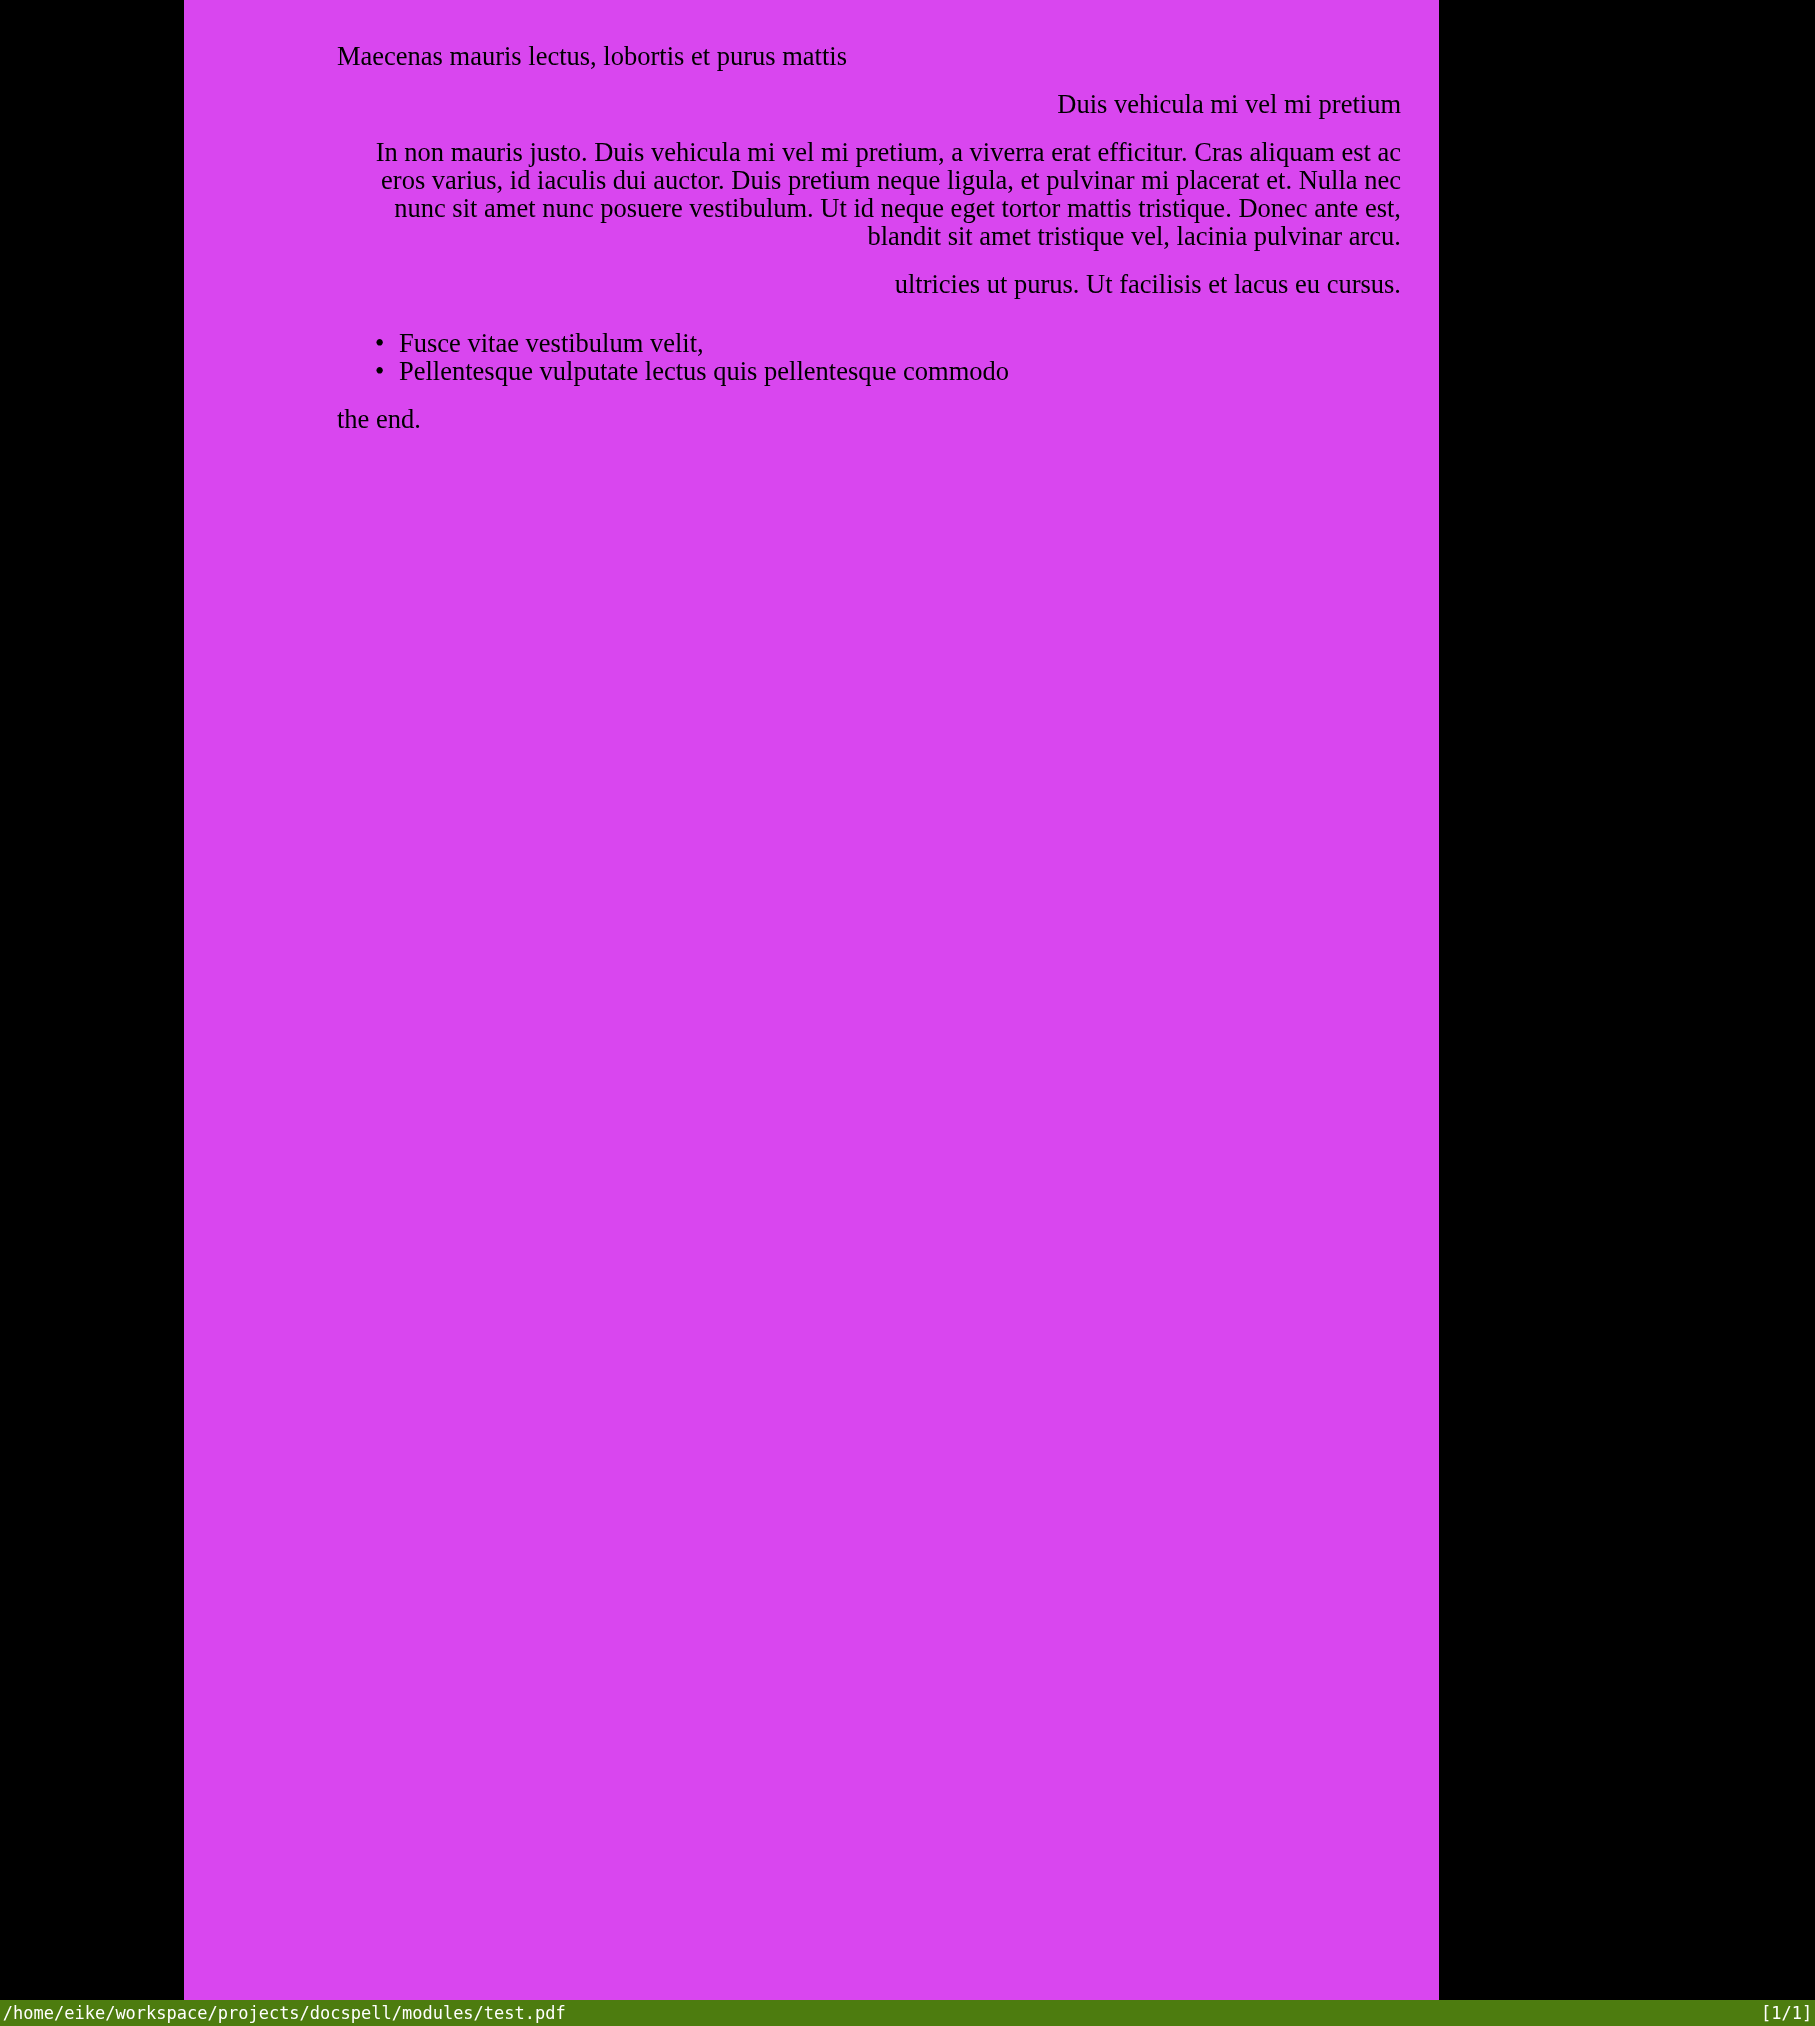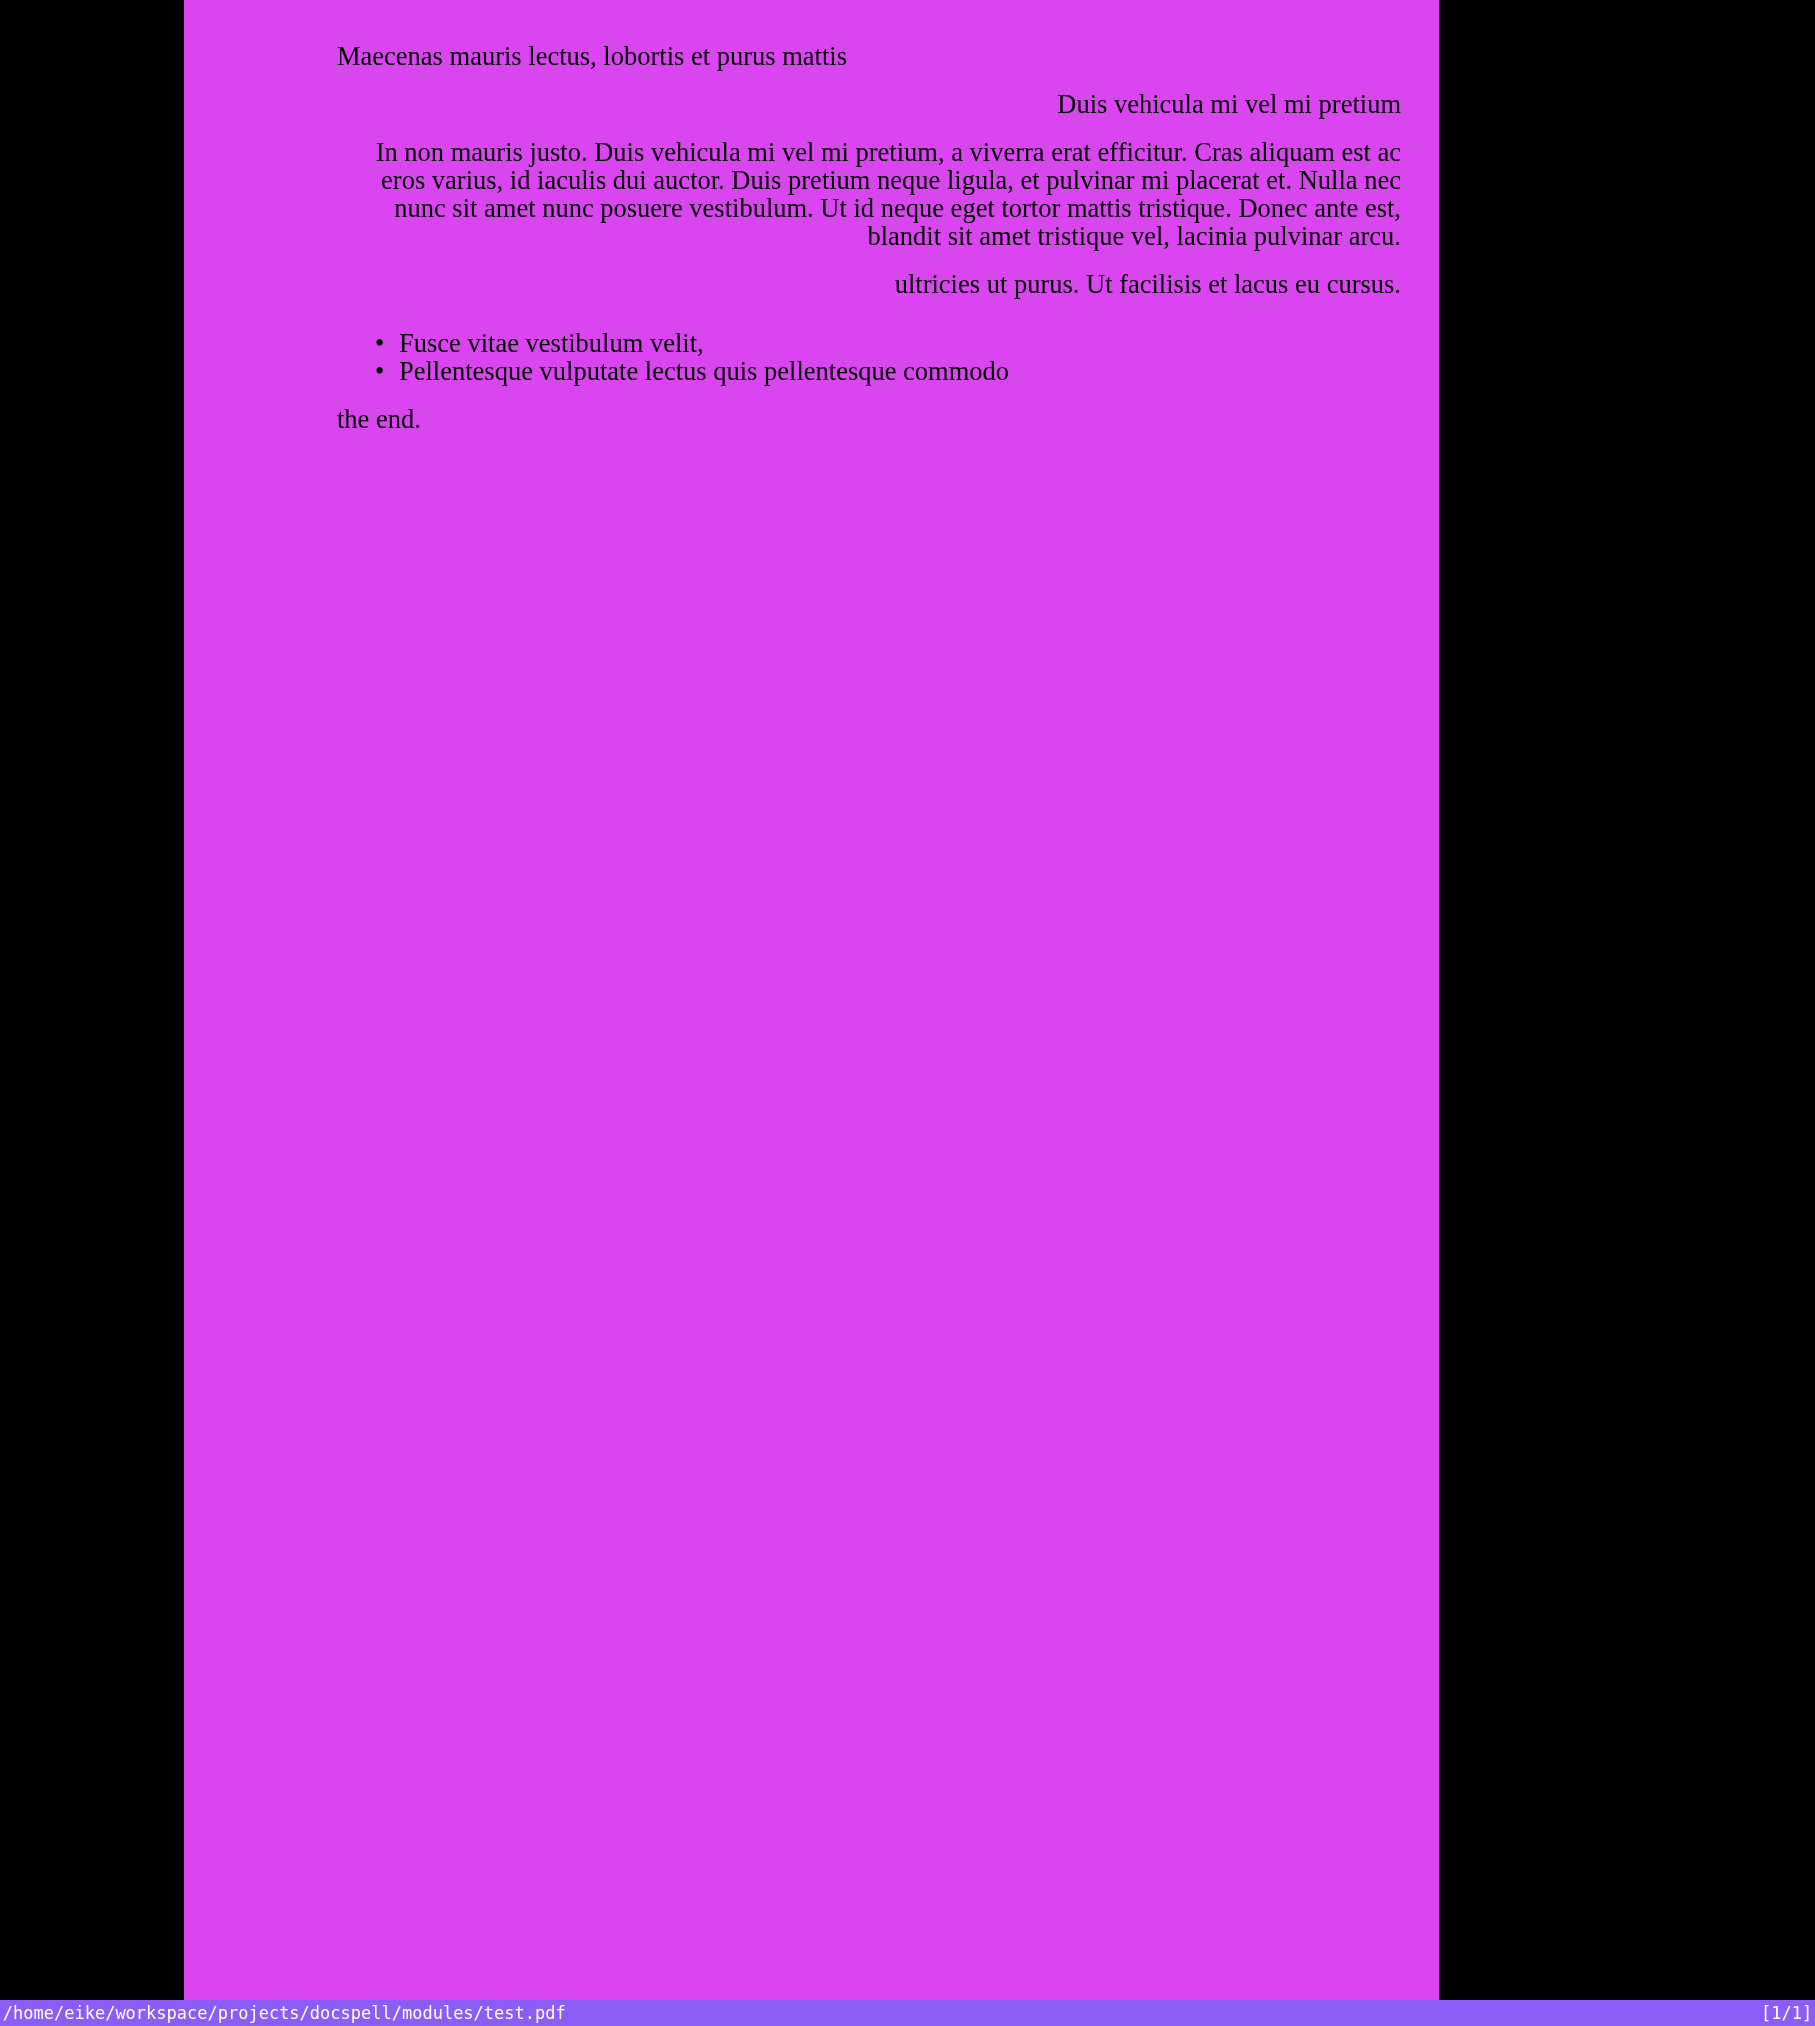--- a/index.html
+++ b/index.html
@@ -55,21 +55,21 @@
     left: 38px;
     top: 0;
   }
   .closing { margin-top: 20px; }
   .statusbar {
     position: absolute;
     left: 0;
     top: 2000px;
     width: 1815px;
     height: 26.5px;
-    background: #8b5cf6;
+    background: #4d7c0f;
     color: #ffffff;
     font-family: "DejaVu Sans Mono", monospace;
     font-size: 17px;
     display: flex;
     justify-content: space-between;
     align-items: center;
     padding: 0 2.8px;
   }
   .statusbar span { white-space: nowrap; }
 </style>

